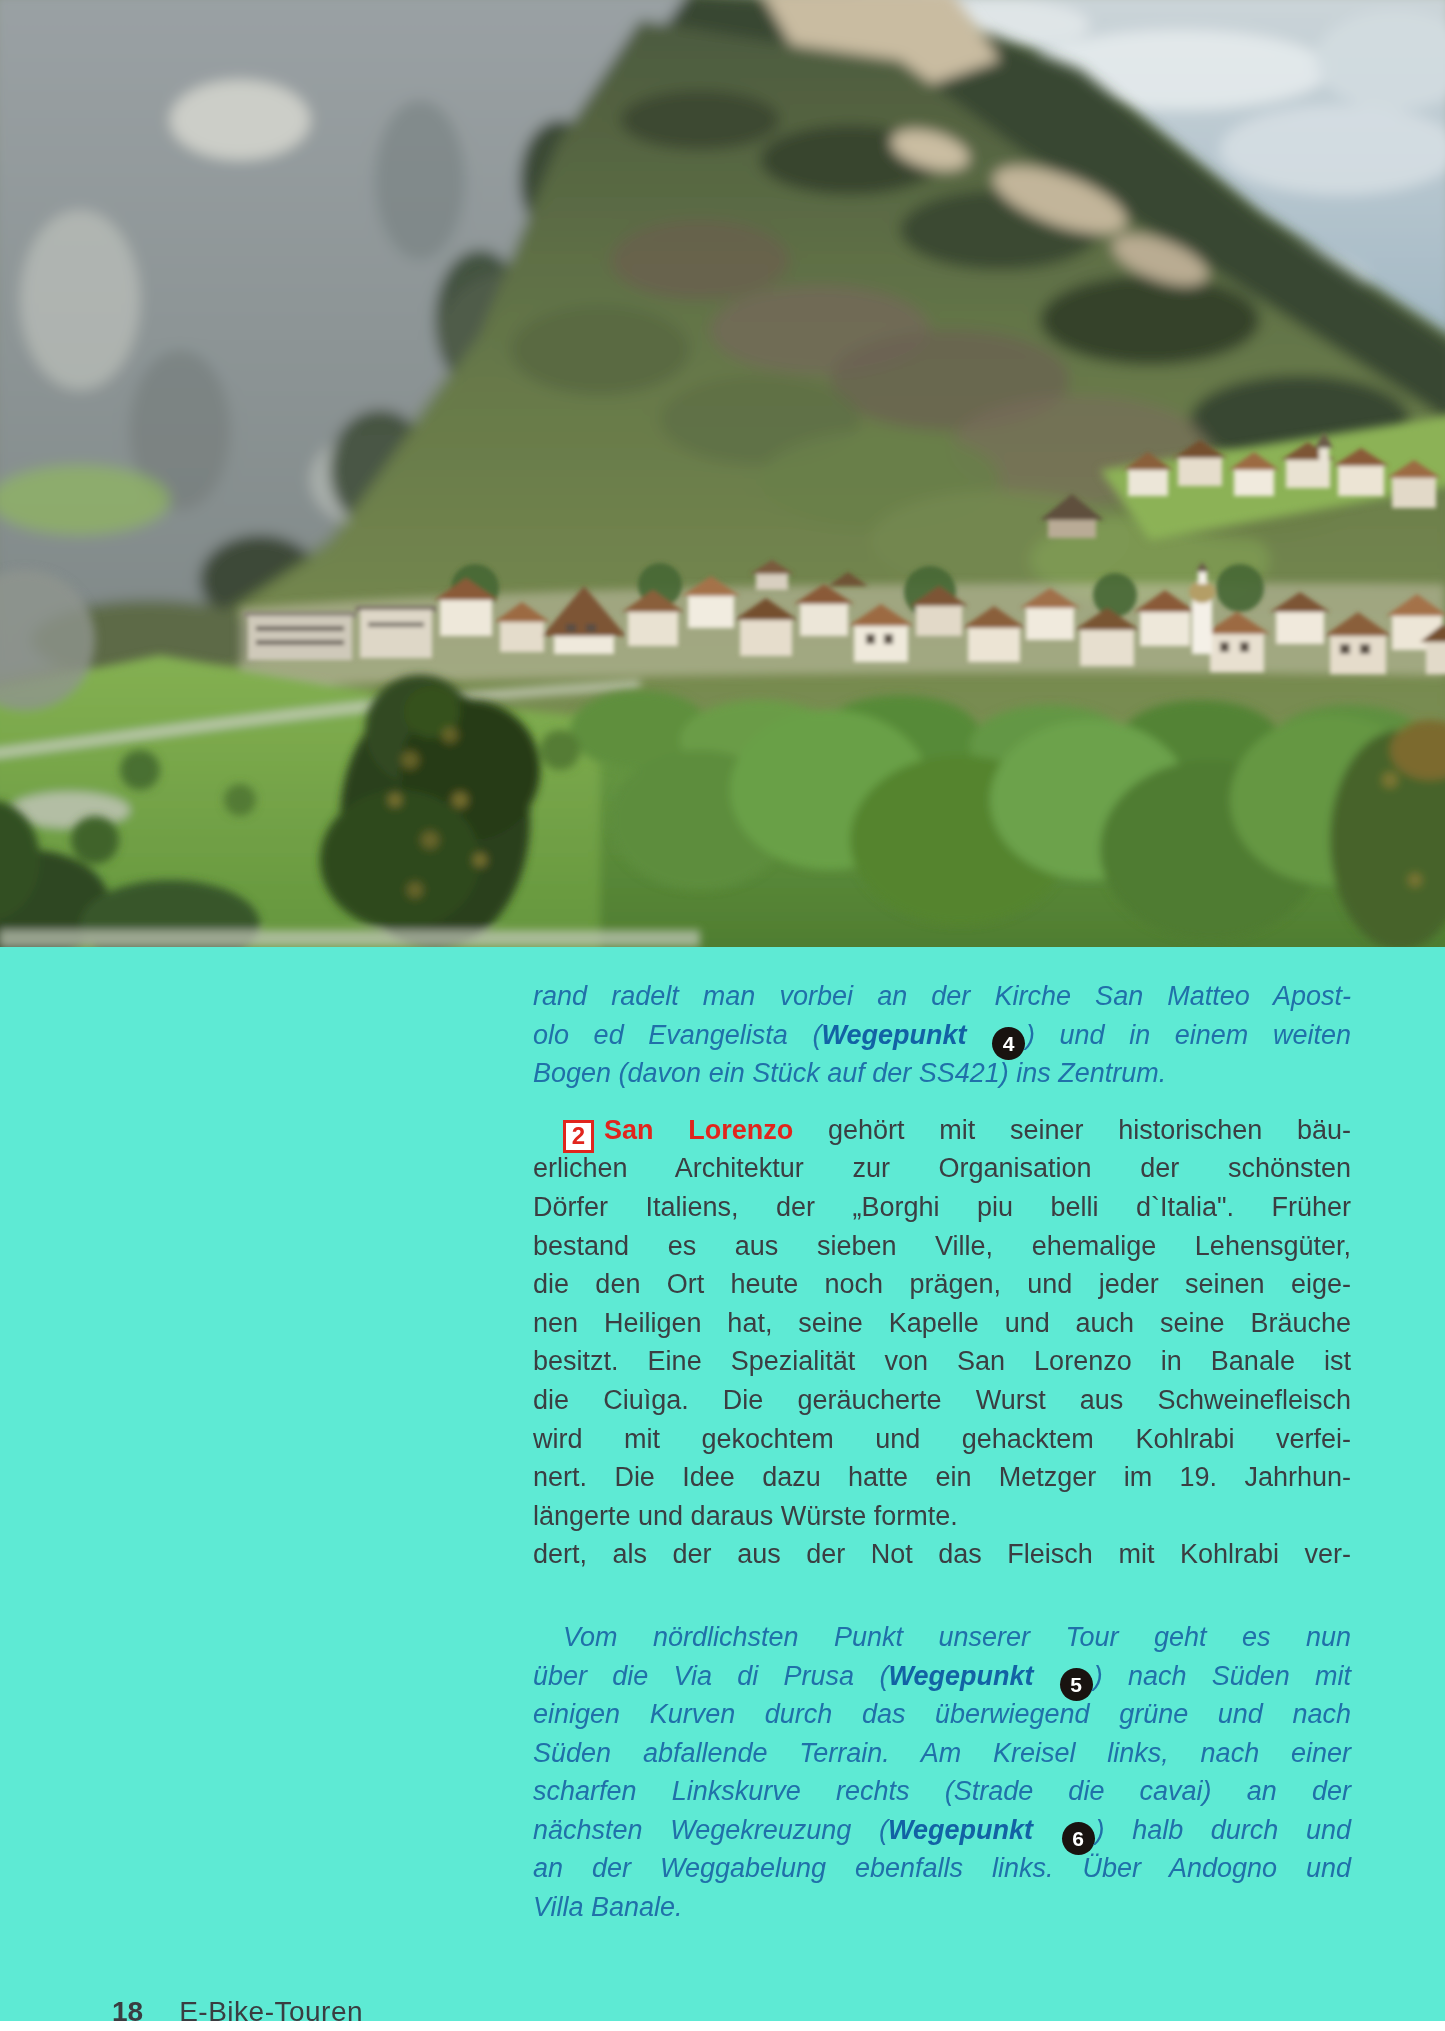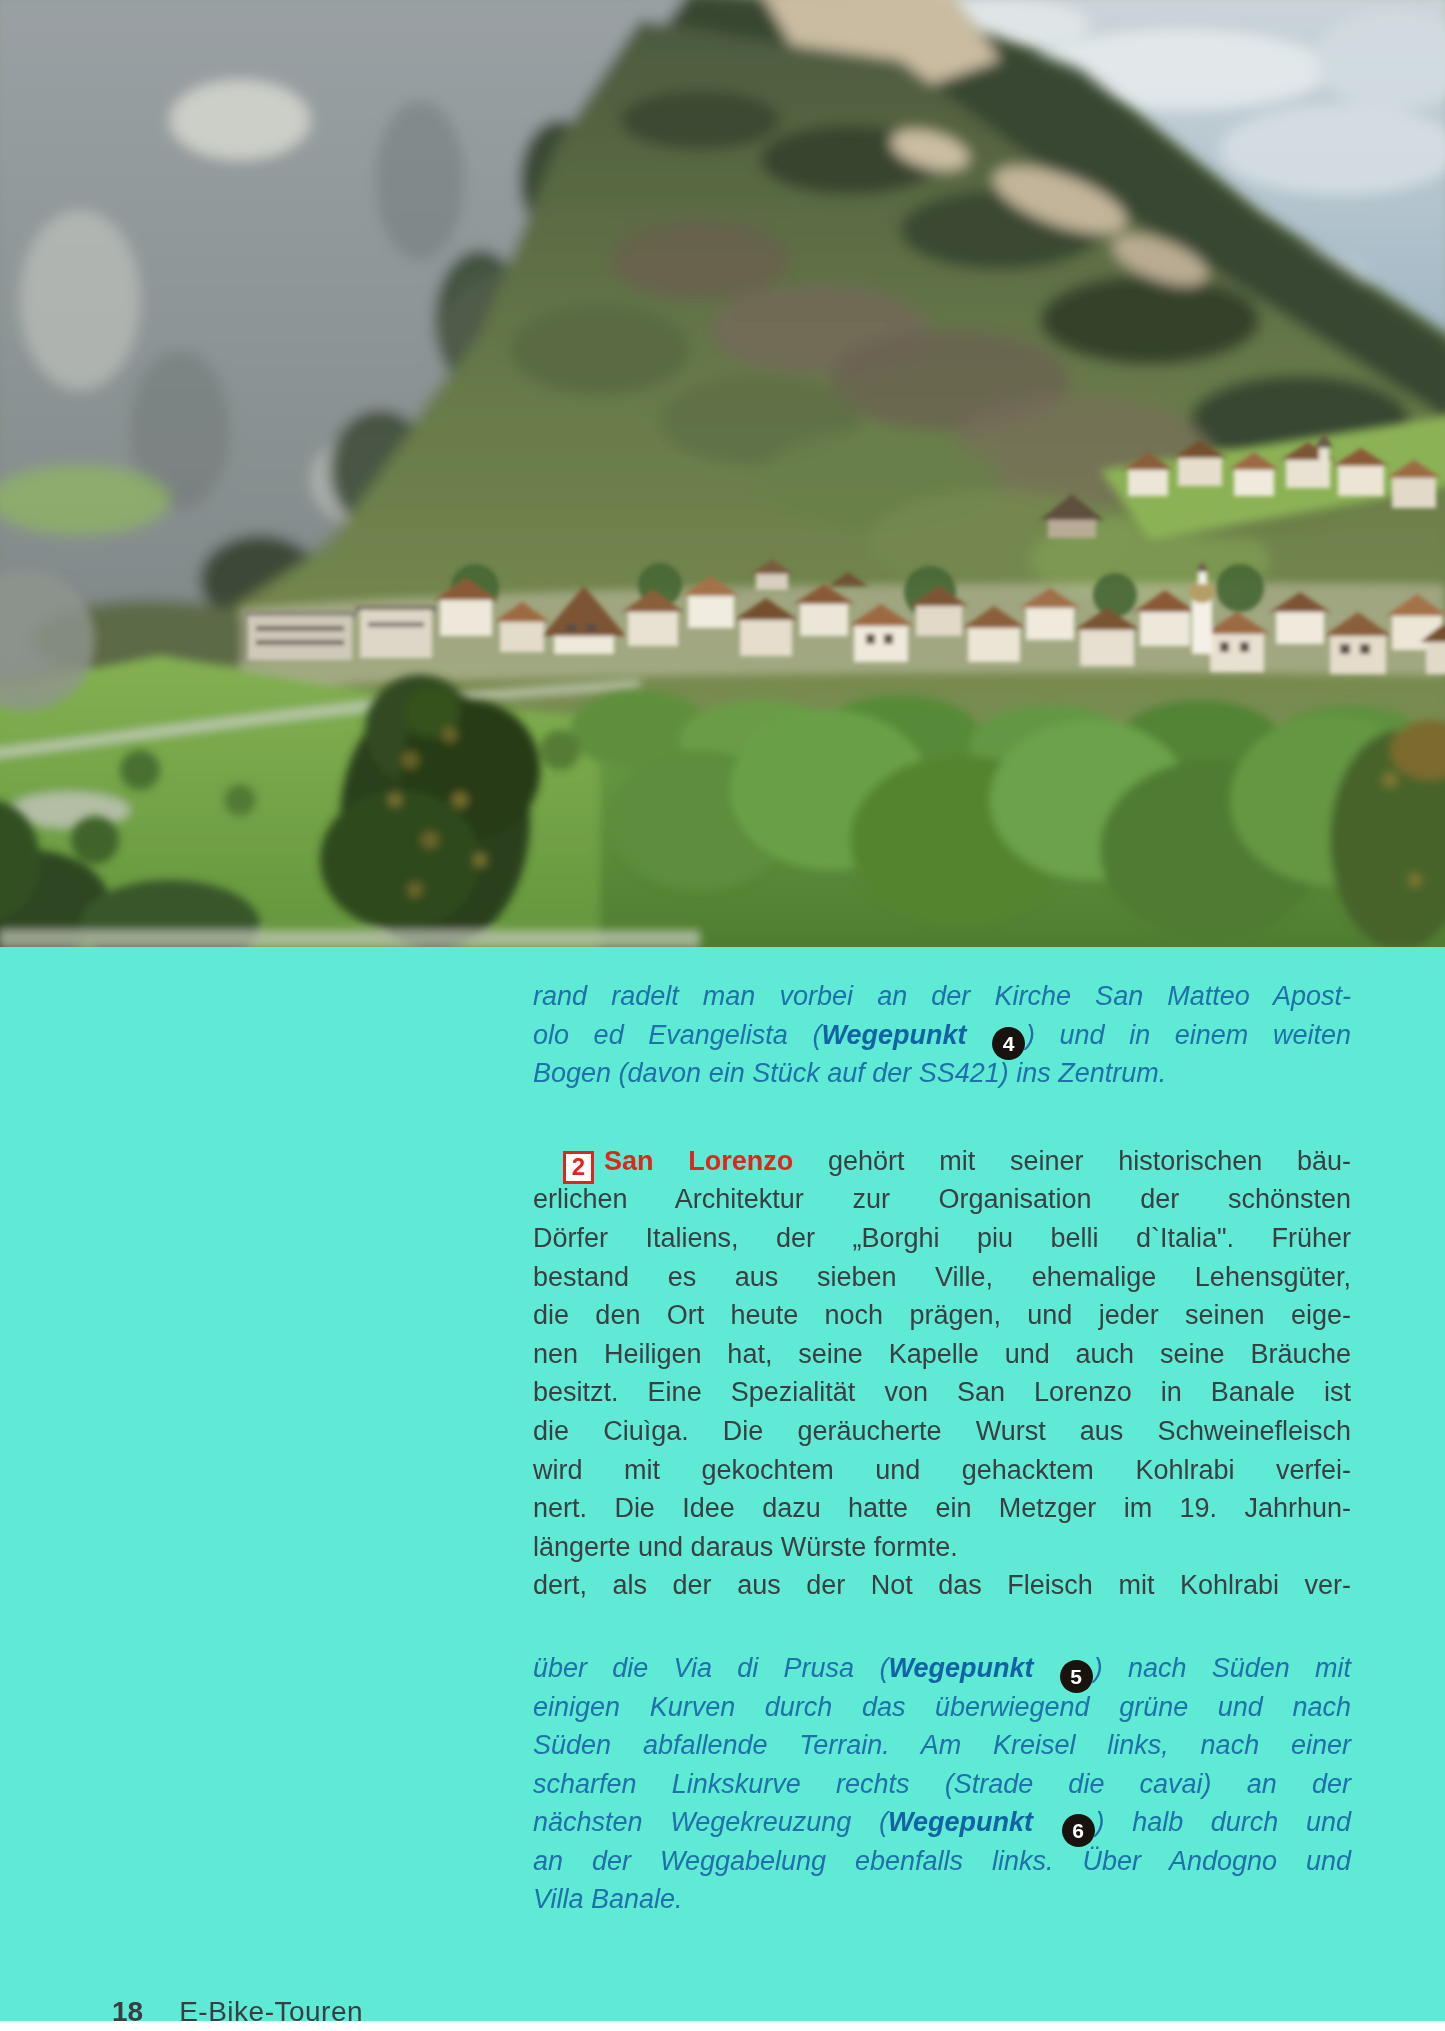--- a/index.html
+++ b/index.html
@@ -11,21 +11,21 @@
   
   .text-column{position:absolute;left:533px;top:947px;width:818px;}
   .para{font-size:27px;}
   .para .line{height:38.6px;line-height:38.6px;text-align:justify;text-align-last:justify;
               white-space:nowrap;}
   .para .line.last{text-align-last:left;}
   .para .line.indent{padding-left:30px;}
   .para-blue{color:#2070a9;font-style:italic;}
   .para-dark{color:#3b3e42;}
   .para:nth-child(1){margin-top:30px;}
-  .para:nth-child(2){margin-top:49px;}
+  .para:nth-child(2){margin-top:18px;}
   .para:nth-child(3){margin-top:44px;}
   .seg-bold{font-weight:700;}
   .para-blue .seg-bold{color:#1262a4;}
   .seg-red{color:#e1251d;font-weight:700;font-style:normal;}
   .wp-badge{display:inline-flex;width:33px;height:33px;border-radius:50%;background:#191310;
             color:#ffffff;font-weight:700;font-style:normal;font-size:21px;line-height:33px;
             align-items:center;justify-content:center;vertical-align:-7px;margin:0 1px;}
   .num-box{display:inline-flex;box-sizing:border-box;width:31px;height:33px;background:#ffffff;
            border:3px solid #e1251d;color:#e1251d;font-weight:700;font-size:24px;
            align-items:center;justify-content:center;margin-right:10px;vertical-align:-5px;}
@@ -283,20 +283,21 @@
         <div class="line"><span>die den Ort heute noch prägen, und jeder seinen eige-</span></div>
         <div class="line"><span>nen Heiligen hat, seine Kapelle und auch seine Bräuche</span></div>
         <div class="line"><span>besitzt. Eine Spezialität von San Lorenzo in Banale ist</span></div>
         <div class="line"><span>die Ciuìga. Die geräucherte Wurst aus Schweinefleisch</span></div>
         <div class="line"><span>wird mit gekochtem und gehacktem Kohlrabi verfei-</span></div>
         <div class="line"><span>nert. Die Idee dazu hatte ein Metzger im 19. Jahrhun-</span></div>
         <div class="line last"><span>längerte und daraus Würste formte.</span></div>
         <div class="line"><span>dert, als der aus der Not das Fleisch mit Kohlrabi ver-</span></div>
       </div>
       <div class="para para-blue">
+        <div class="line indent"><span>Vom nördlichsten Punkt unserer Tour geht es nun</span></div>
         <div class="line"><span>über die Via di Prusa (</span><span class="seg-bold">Wegepunkt</span><span> </span><span class="wp-badge">5</span><span>) nach Süden mit</span></div>
         <div class="line"><span>einigen Kurven durch das überwiegend grüne und nach</span></div>
         <div class="line"><span>Süden abfallende Terrain. Am Kreisel links, nach einer</span></div>
         <div class="line"><span>scharfen Linkskurve rechts (Strade die cavai) an der</span></div>
         <div class="line"><span>nächsten Wegekreuzung (</span><span class="seg-bold">Wegepunkt</span><span> </span><span class="wp-badge">6</span><span>) halb durch und</span></div>
         <div class="line"><span>an der Weggabelung ebenfalls links. Über Andogno und</span></div>
         <div class="line last"><span>Villa Banale.</span></div>
       </div>
     </main>
 

